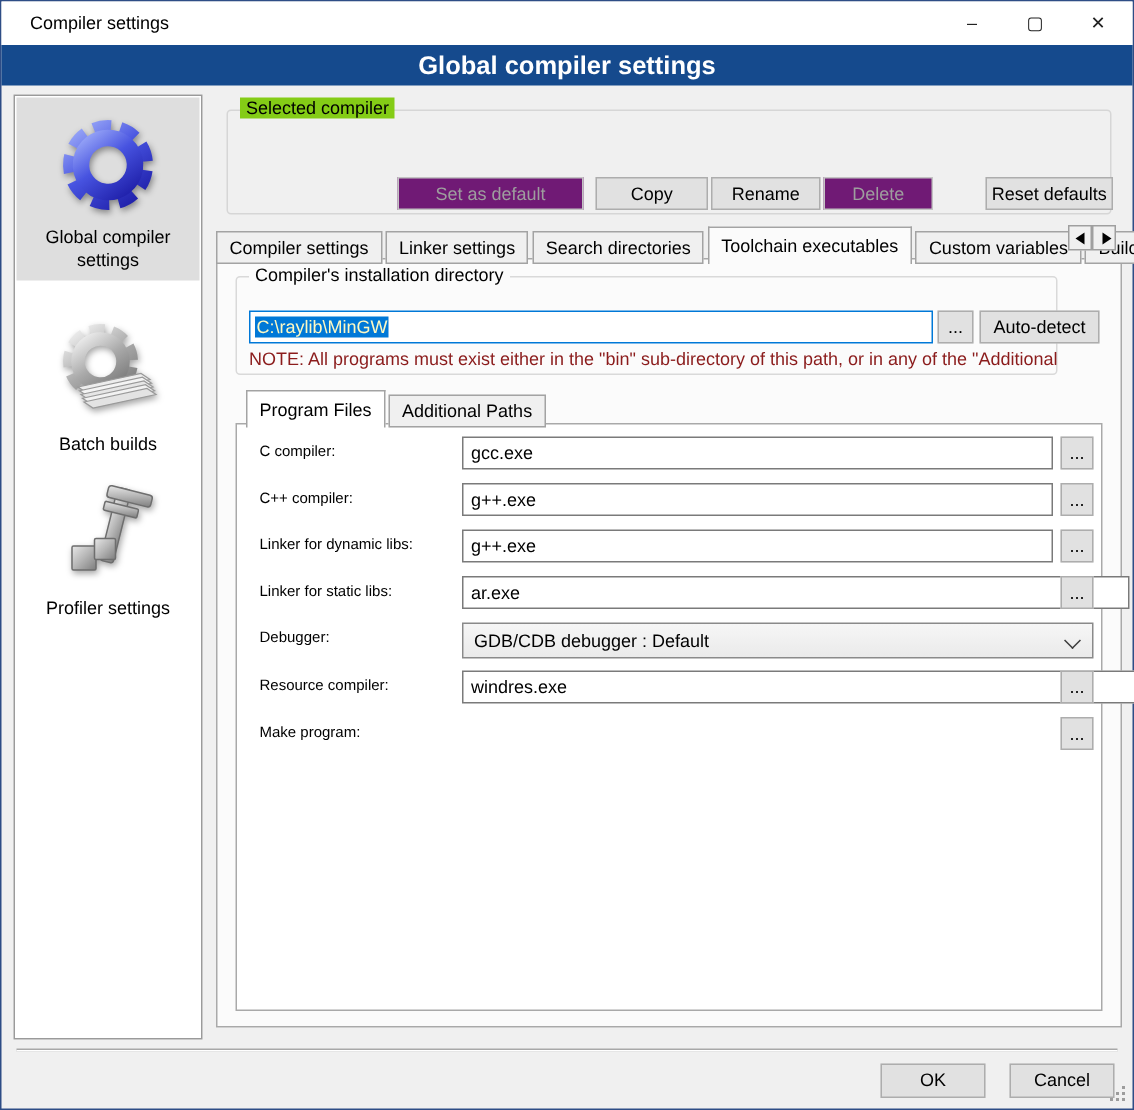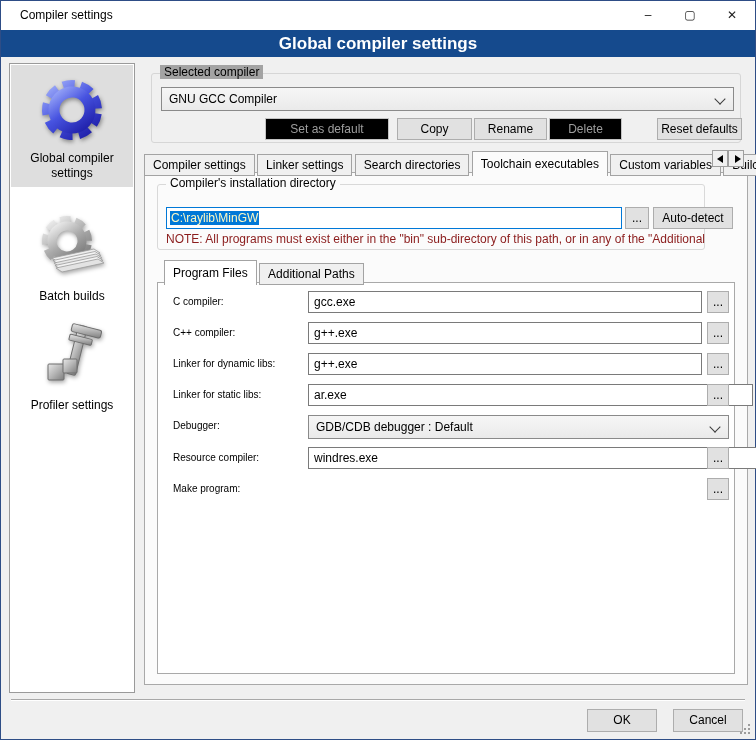--- a/index.html
+++ b/index.html
@@ -18,25 +18,25 @@
   .sidebar{position:absolute;left:8px;top:62px;width:126px;height:630px;background:#fff;
            border:1px solid #9a9a9a;box-sizing:border-box;}
   .side-item{width:122px;margin:1px;text-align:center;padding:8px 0 6px;box-sizing:border-box;}
   .side-item.selected{background:#dedede;}
   .side-item .icn{display:block;margin:0 auto 6px;}
   .side-label{display:block;font-size:12px;line-height:15px;padding:0 4px;}
   .gap1{margin-top:4px;} .gap2{margin-top:16px;}
   
   .group{position:absolute;border:1px solid #d6d6d6;border-radius:3px;box-sizing:border-box;}
   .group-legend{position:absolute;top:-9px;left:8px;padding:0 4px;font-size:12px;}
-  .lg-gray{background:#a3a3a3;} .lg-page{background:#fbfbfb;}
+  .lg-gray{background:#84cc16;} .lg-page{background:#fbfbfb;}
   
   .btn{position:absolute;box-sizing:border-box;height:22px;line-height:20px;text-align:center;
        background:#e1e1e1;border:1px solid #adadad;font-size:12px;cursor:default;}
-  .btn.disabled{color:#9e9e9e;border-color:#c3c3c3;background:#000000;}
+  .btn.disabled{color:#9e9e9e;border-color:#c3c3c3;background:#701a75;}
   .txt{position:absolute;box-sizing:border-box;height:22px;border:1px solid #7a7a7a;background:#fff;
        font:12px "Liberation Sans",sans-serif;padding:0 5px;}
   .combo{position:absolute;box-sizing:border-box;background:linear-gradient(#f6f6f6,#eaeaea);
          border:1px solid #8a8a8a;line-height:22px;padding:0 24px 0 7px;white-space:nowrap;overflow:hidden;}
   .chev{position:absolute;right:9px;top:7px;width:7px;height:7px;border-right:1.6px solid #3c3c3c;
         border-bottom:1.6px solid #3c3c3c;transform:rotate(45deg);}
   .focus-input{position:absolute;box-sizing:border-box;height:22px;background:#fff;border:1px solid #0078d7;
                line-height:20px;padding:0 3px;white-space:nowrap;overflow:hidden;}
   .sel{background:#0078d7;color:#fef9c3;padding:0 1px;}
   
@@ -139,24 +139,20 @@
           <rect x="12" y="42" width="16" height="16" rx="1"></rect>
           <rect x="27" y="37" width="14" height="14" rx="1"></rect>
         </g>
       </svg>
       <span class="side-label">Profiler settings</span>
     </div>
   </div>
 
   <div class="group" style="left:150px;top:72px;width:590px;height:70px;">
     <span class="group-legend lg-gray">Selected compiler</span>
-    <div class="combo" style="left:9px;top:13px;width:573px;height:24px;">
-      <span>GNU GCC Compiler</span>
-      <i class="chev"></i>
-    </div>
     <div class="btn disabled" style="left:113px;top:44px;width:124px;">Set as default</div>
     <div class="btn" style="left:245px;top:44px;width:75px;">Copy</div>
     <div class="btn" style="left:322px;top:44px;width:73px;">Rename</div>
     <div class="btn disabled" style="left:397px;top:44px;width:73px;">Delete</div>
     <div class="btn" style="left:505px;top:44px;width:85px;">Reset defaults</div>
   </div>
 
   <div class="tabstrip" style="left:143px;top:150px;">
     <span class="tab">Compiler settings</span>
     <span class="tab">Linker settings</span>

